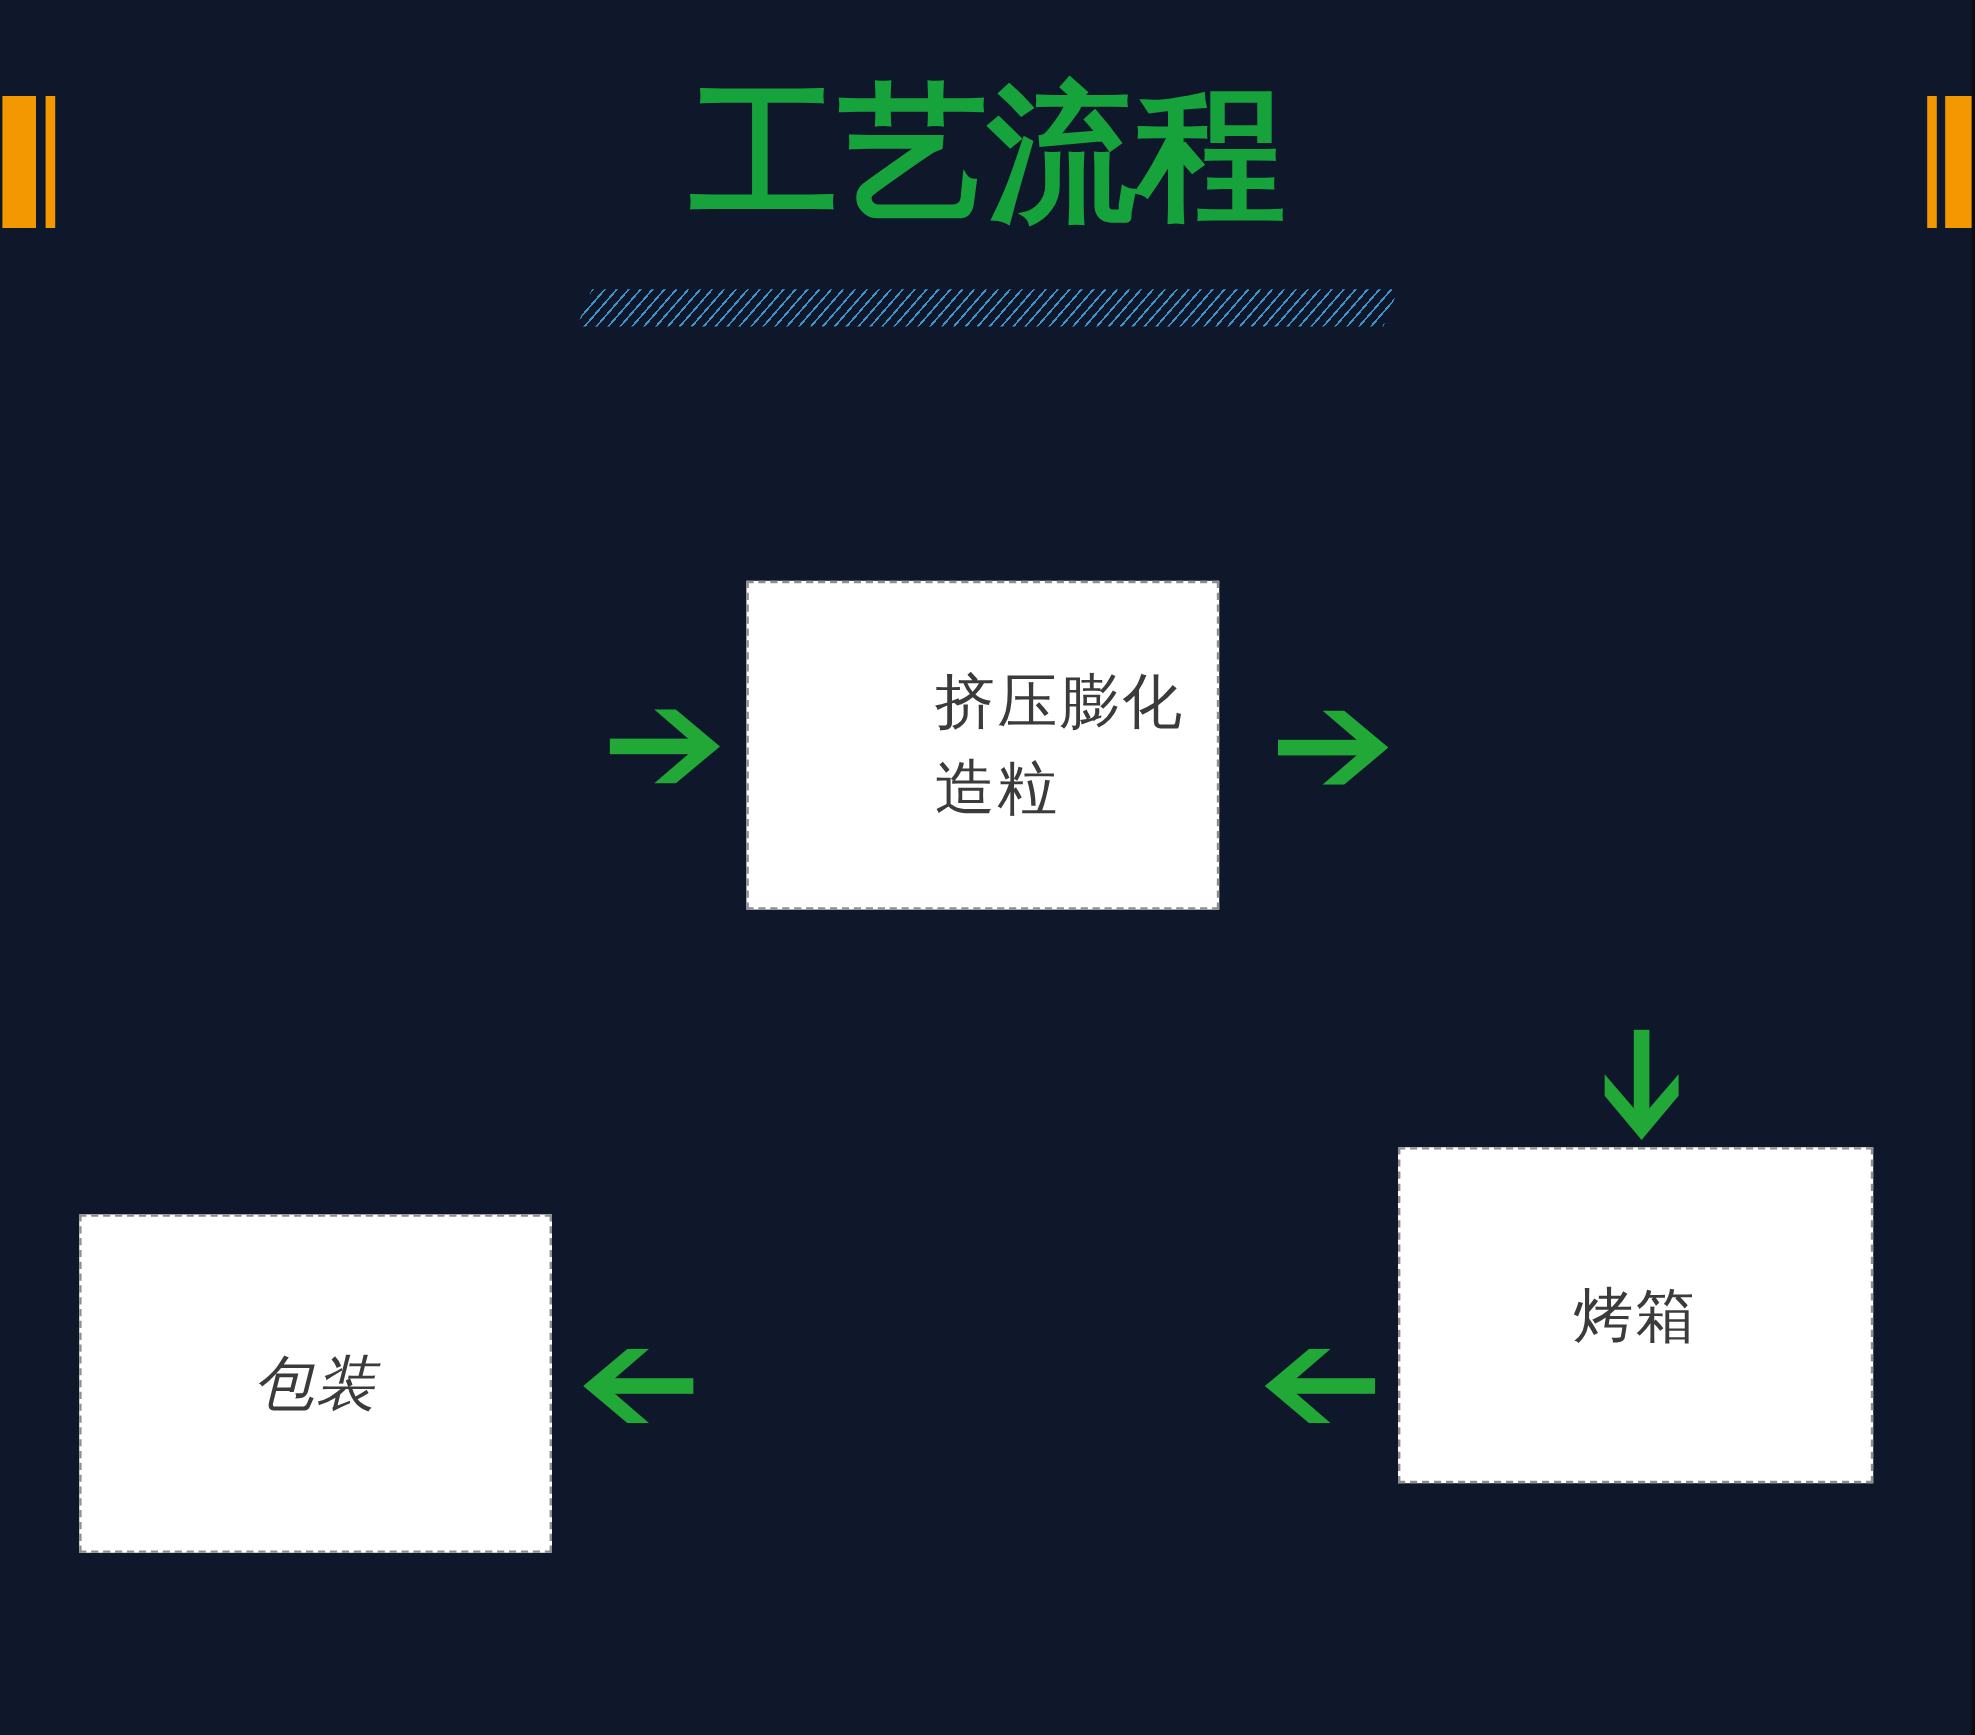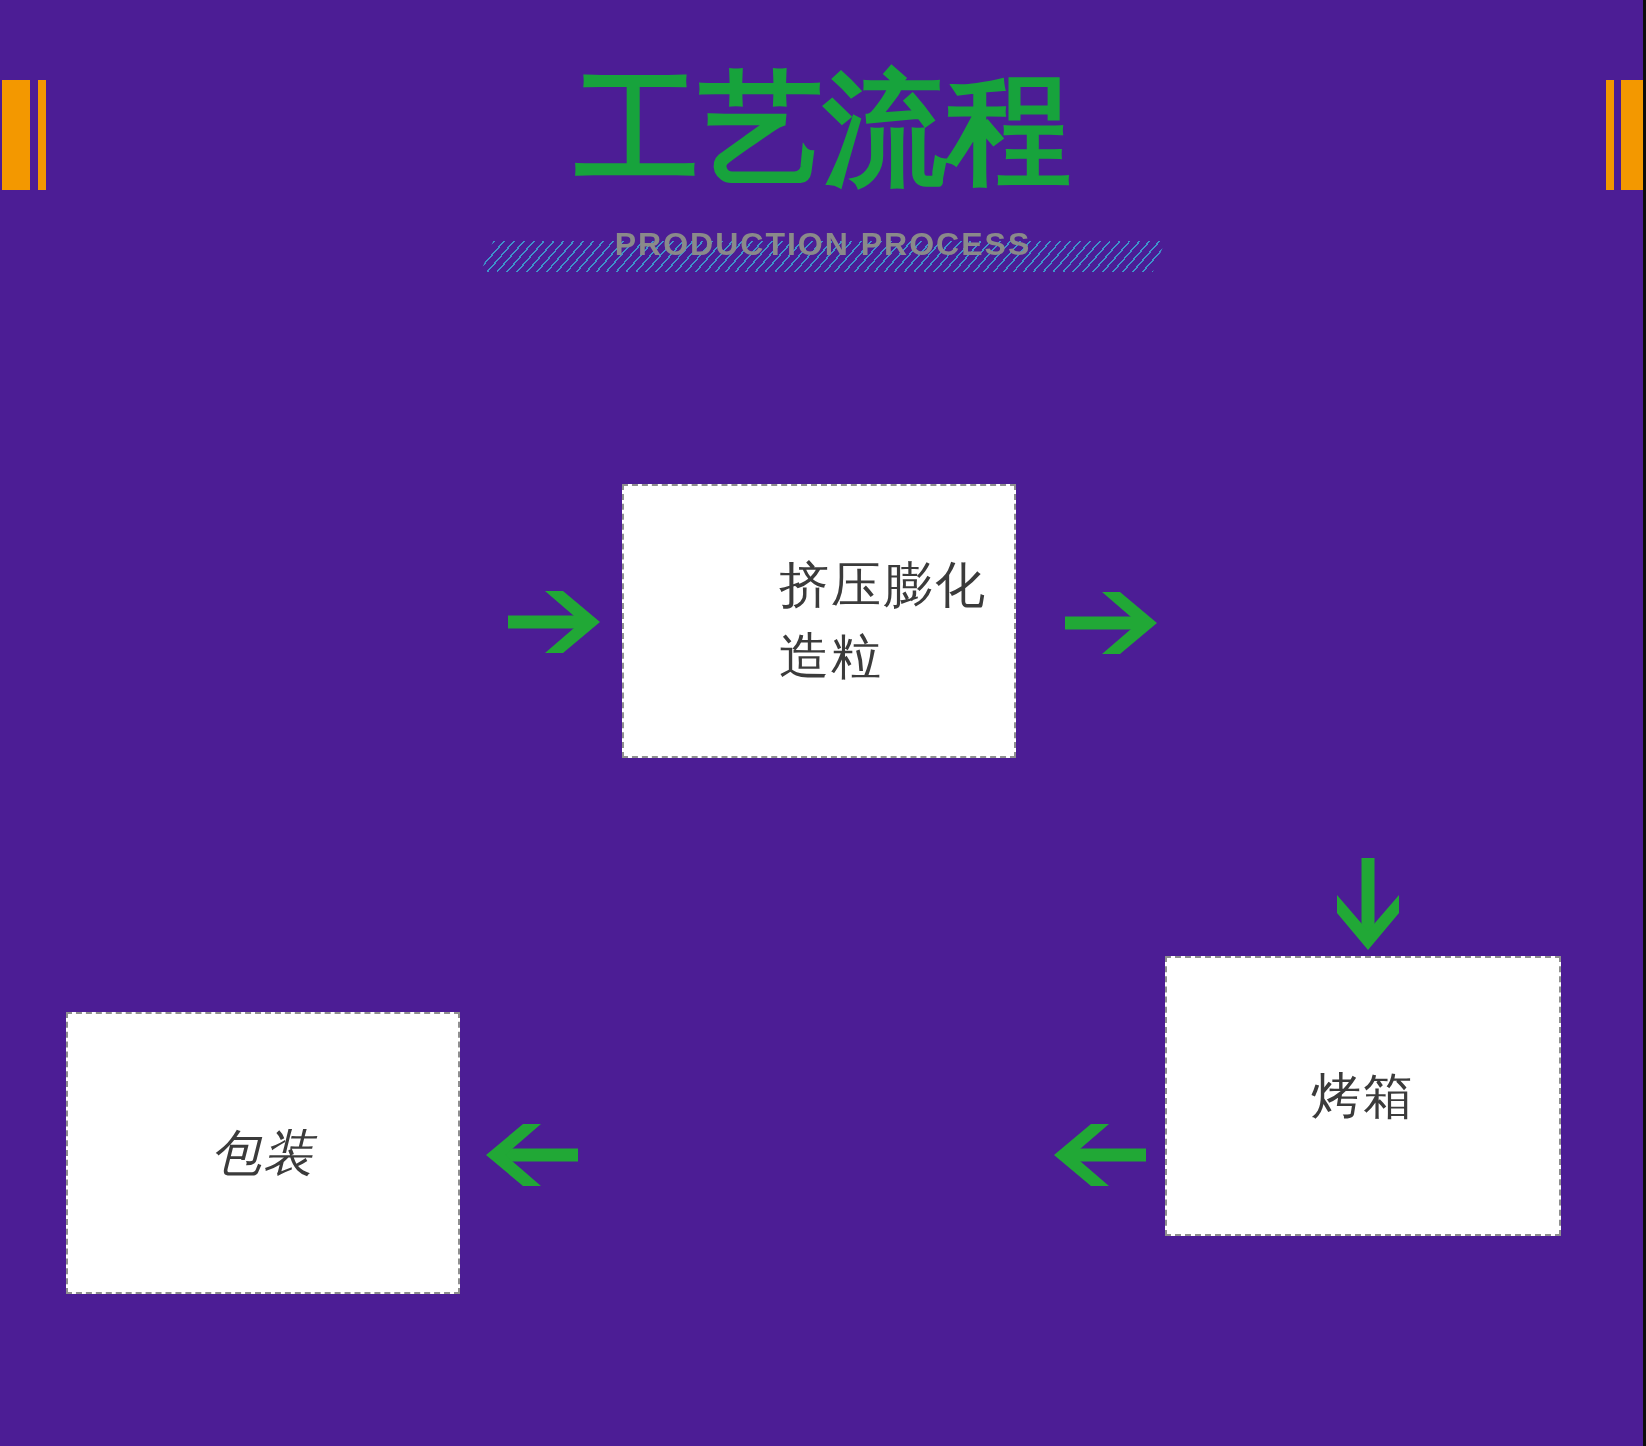--- a/index.html
+++ b/index.html
@@ -9,21 +9,21 @@
     --stripe-blue:#3e93cb;
     --box-border:#8f8f8f;
     --box-text:#3b3b3b;
     --subtitle-gray:#8a8a8a;
     --edge-black:#0d0d0d;
   }
   html,body{margin:0;padding:0;background:#ffffff;}
   .page{
     position:relative;
     width:1646px;height:1446px;
-    background:#4c1d95;
+    background:#0f172a;
     overflow:hidden;
     font-family:"Liberation Sans","DejaVu Sans",sans-serif;
   }
   
   .edge-line{position:absolute;top:0;right:0;width:3px;height:1446px;background:var(--edge-black);}
   
   .bar{position:absolute;top:80px;height:110px;background:var(--deco-orange);}
   .bar-l-wide{left:2px;width:28px;}
   .bar-l-thin{left:38px;width:8px;}
   .bar-r-thin{left:1606px;width:8px;}
@@ -90,21 +90,20 @@
   <div class="edge-line"></div>
 
   <div class="bar bar-l-wide"></div>
   <div class="bar bar-l-thin"></div>
   <div class="bar bar-r-thin"></div>
   <div class="bar bar-r-wide"></div>
 
   <h1 class="title">工艺流程</h1>
 
   <div class="stripe-band"></div>
-  <div class="subtitle">PRODUCTION PROCESS</div>
 
 
   <div class="arrow arrow-h a1">
     <svg viewBox="0 0 92 62" fill="currentColor" xmlns="http://www.w3.org/2000/svg">
       <rect x="0" y="24.5" width="74" height="13"></rect>
       <polygon points="37,0 55,0 92,31 55,62 37,62 73,31"></polygon>
     </svg>
   </div>
 
   <div class="box box-extr">

